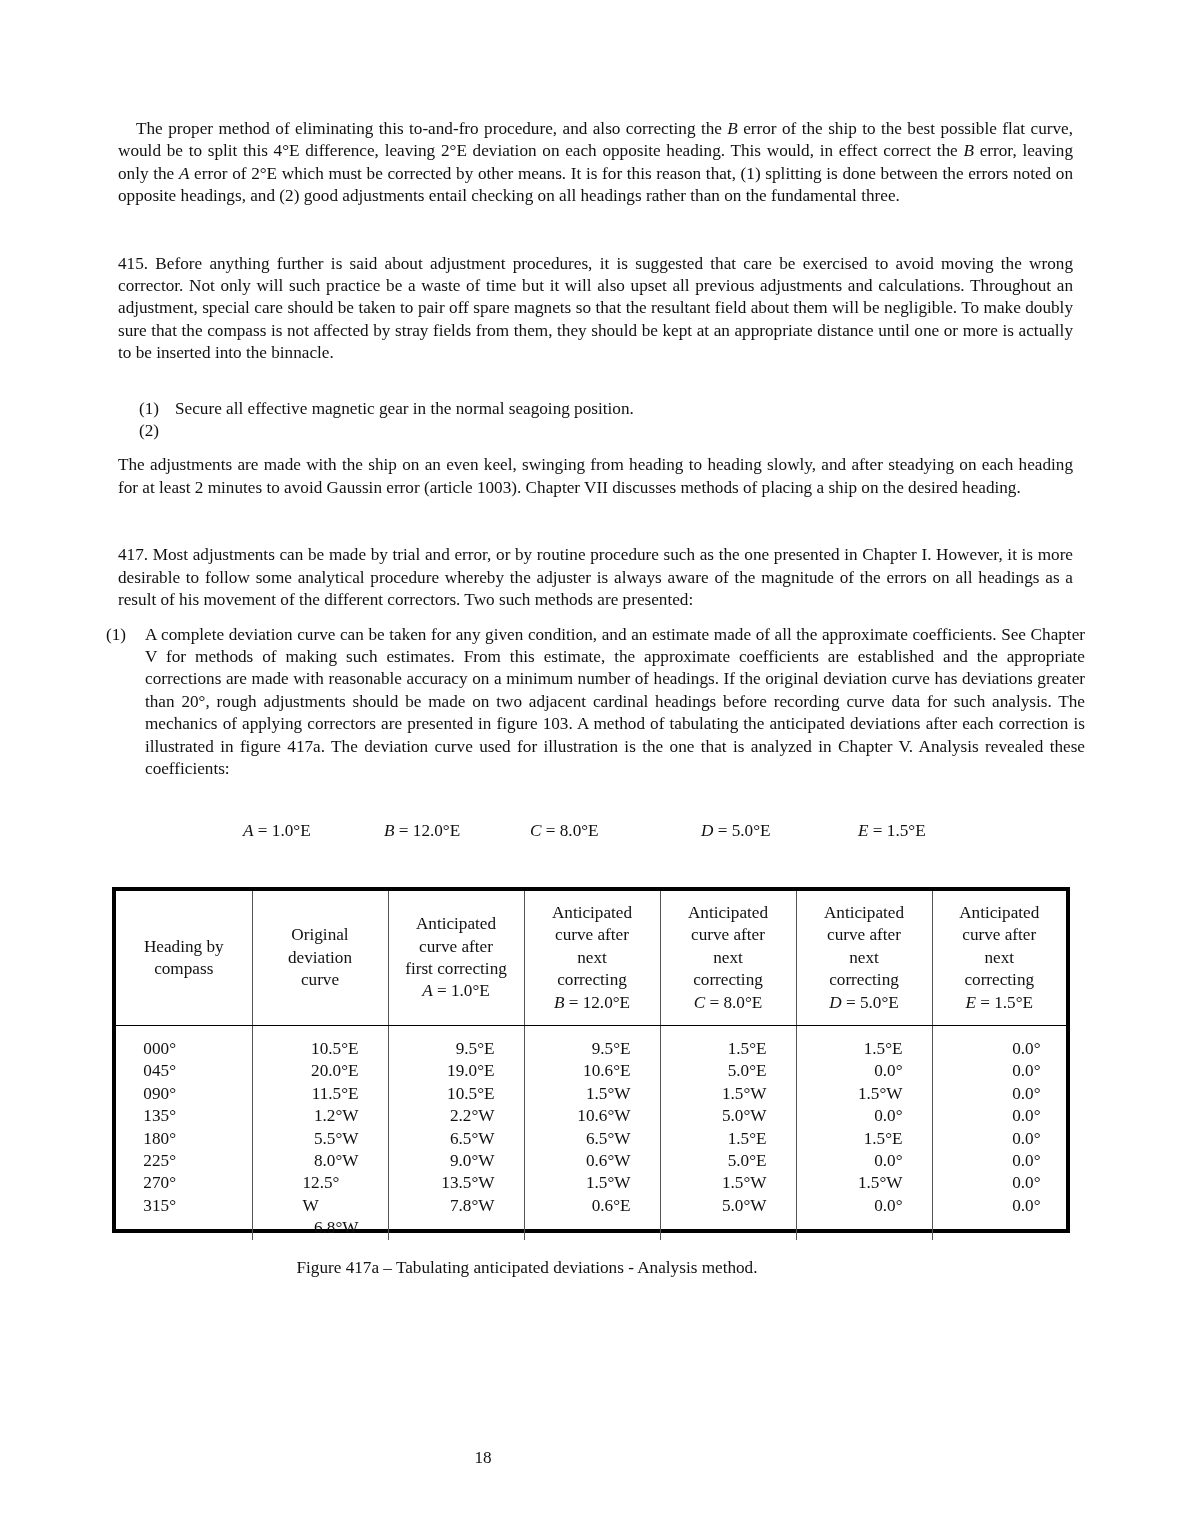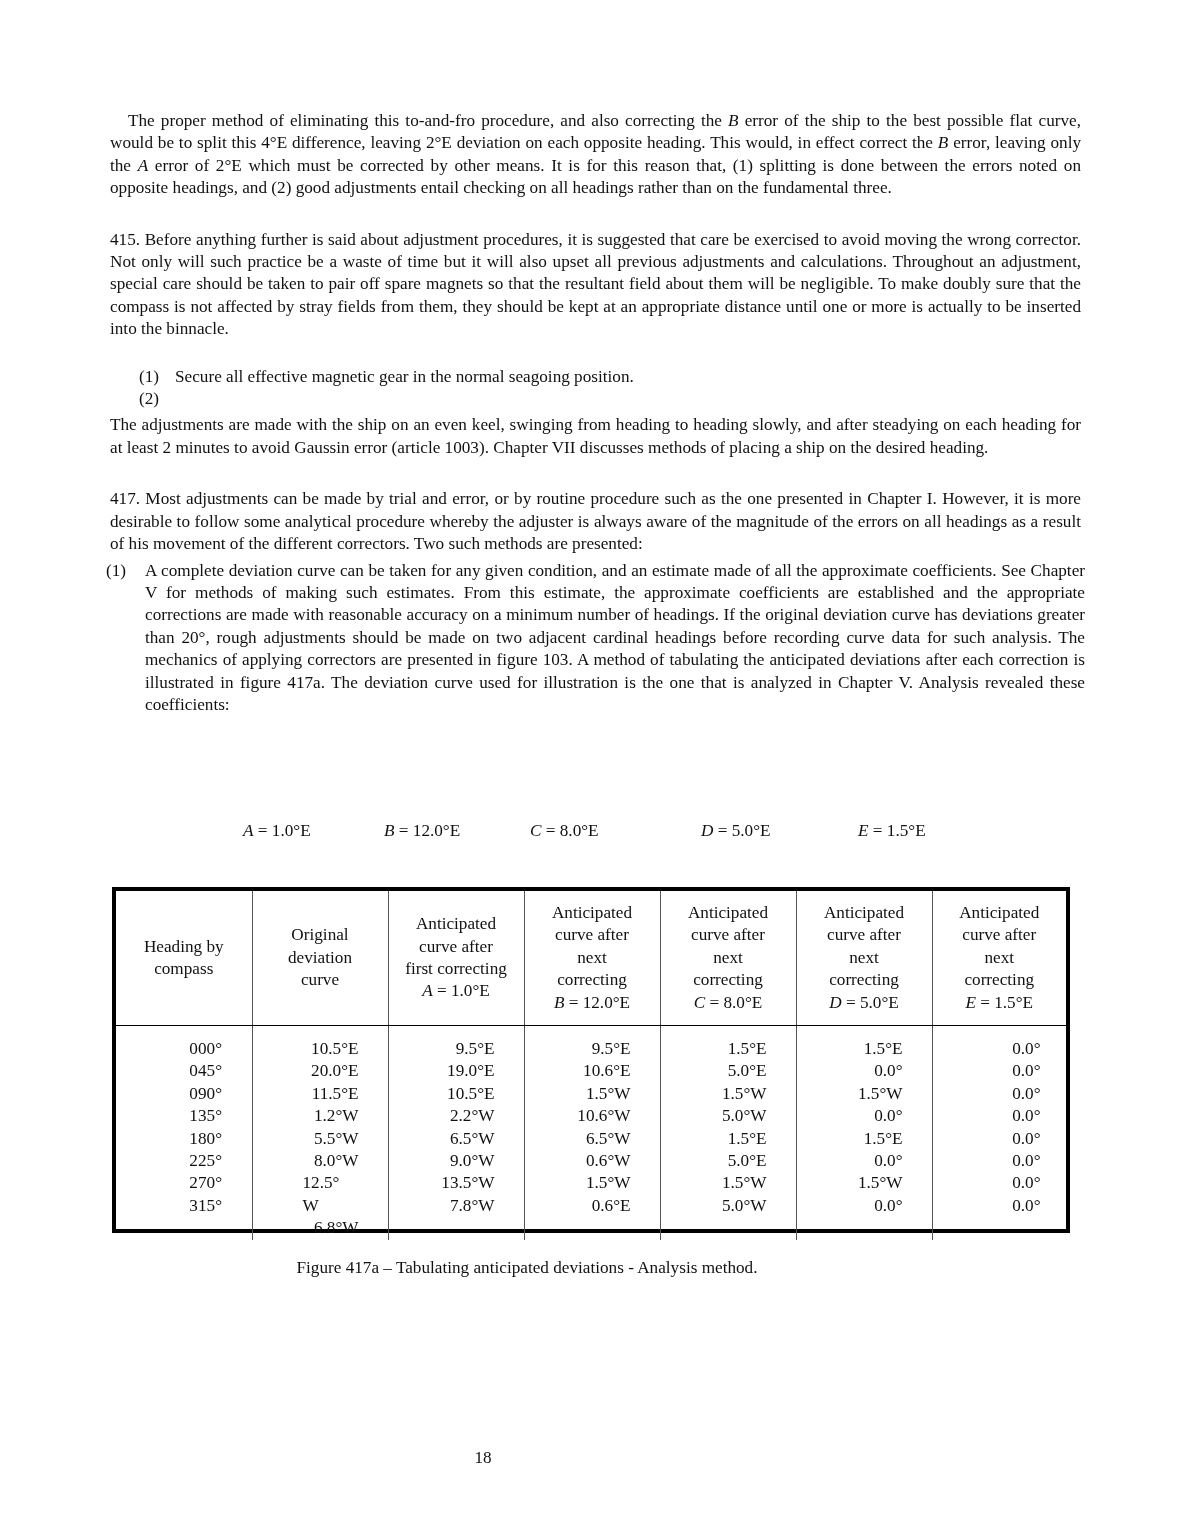--- a/index.html
+++ b/index.html
@@ -1,21 +1,21 @@
 <!DOCTYPE html>
 <html><head>
 <meta charset="utf-8">
 <style>
   html, body { margin: 0; padding: 0; background: #ffffff; }
   body {
     width: 1190px; height: 1540px; position: relative; overflow: hidden;
     font-family: "Liberation Serif", serif; color: #111; font-size: 17.2px; line-height: 22.4px;
   }
   .page { position: absolute; left: 106px; top: 106px; width: 979px; }
-  p { margin: 4px; text-align: justify; }
+  p { margin: 12px; text-align: justify; }
   .indent { text-indent: 18px; }
   .para-gap { height: 21px; }
   .b { font-weight: normal; }
   .i { font-style: italic; }
   .list-item { display: flex; }
   .list-num { flex: 0 0 auto; }
   .sub-list .list-item { padding-left: 33px; }
   .sub-list .list-num { width: 36px; }
   .hang-list .list-item { padding-left: 0px; }
   .hang-list .list-num { width: 39px; }
@@ -29,21 +29,21 @@
   table { border-collapse: collapse; width: 100%; height: 100%; table-layout: fixed; }
   th, td { border: 1px solid #555; padding: 0; font-weight: normal; }
   tr:first-child th { border-top: none; }
   th:first-child, td:first-child { border-left: none; }
   th:last-child, td:last-child { border-right: none; }
   tbody tr:last-child td { border-bottom: none; }
   thead th { height: 134px; text-align: center; vertical-align: middle; line-height: 22.4px; border-bottom: 1.5px solid #000; }
   tbody td { vertical-align: top; padding-top: 12px; }
   .cell-col { display: flex; flex-direction: column; align-items: flex-end; }
   .cell-col span { display: block; line-height: 22.4px; }
-  .c0 .cell-col { width: 40px; margin-left: 66px; }
+  .c0 .cell-col { width: 40px; margin-left: 20px; }
   .c1 .cell-col { width: 56px; margin-left: 50px; }
   .c2 .cell-col { width: 56px; margin-left: 50px; }
   .c3 .cell-col { width: 56px; margin-left: 50px; }
   .c4 .cell-col { width: 56px; margin-left: 50px; }
   .c5 .cell-col { width: 56px; margin-left: 50px; }
   .c6 .cell-col { width: 56px; margin-left: 52px; }
 
   .caption { position: absolute; top: 1257px; left: 0; width: 1054px; text-align: center; }
   .page-num { position: absolute; top: 1447px; left: 0; width: 966px; text-align: center; }
 </style>

